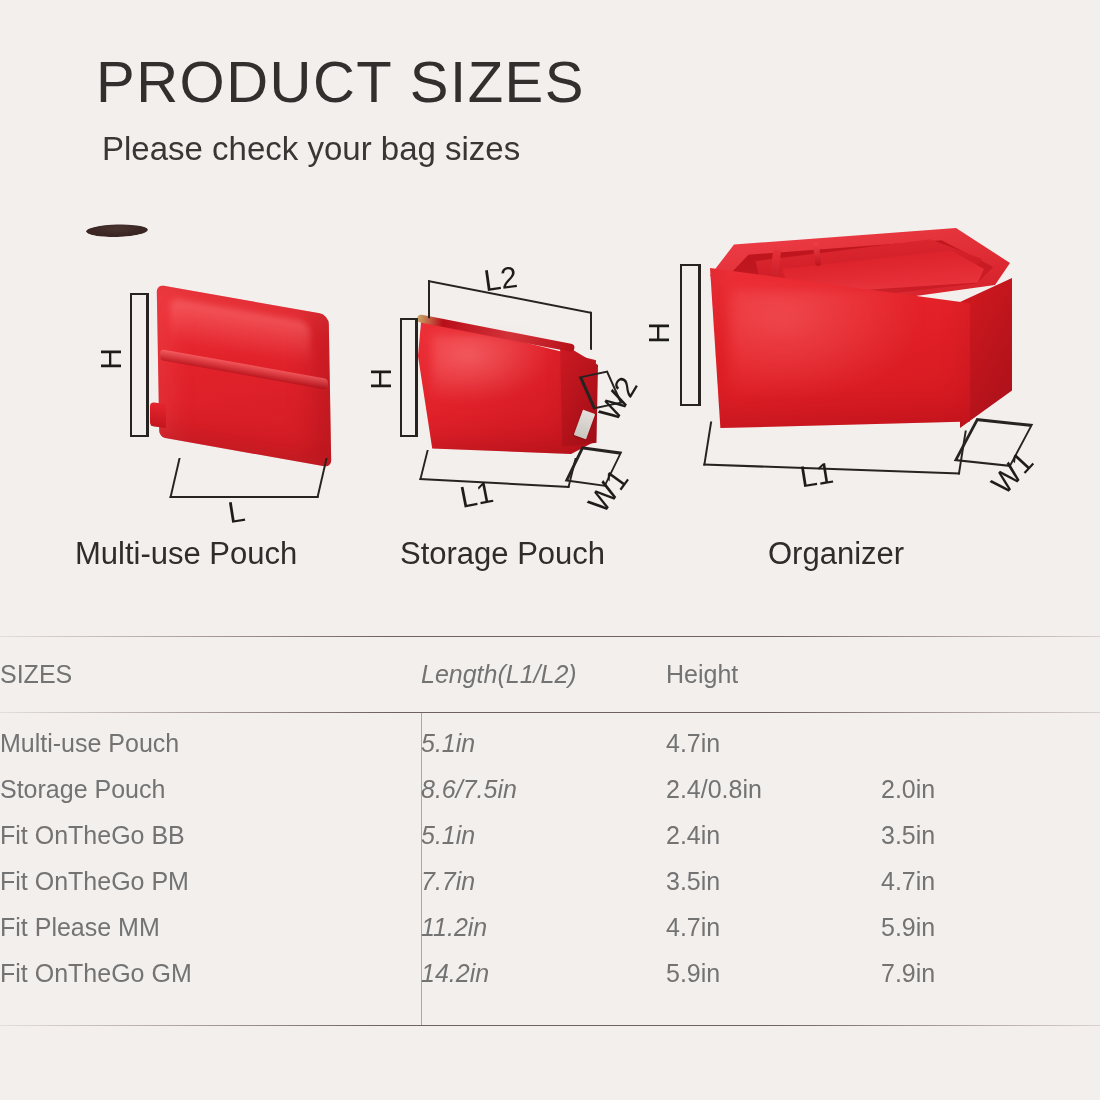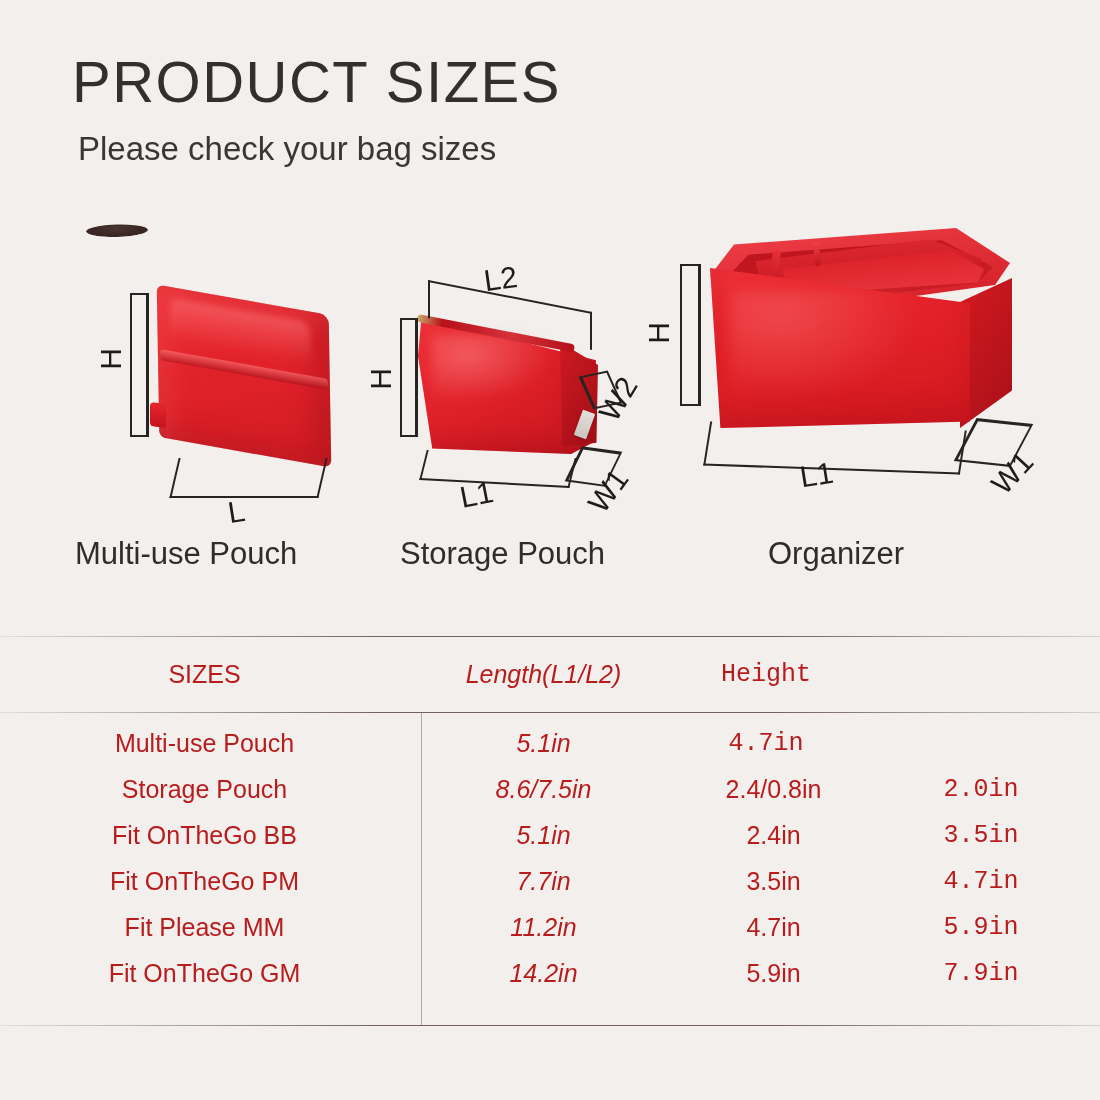--- a/index.html
+++ b/index.html
@@ -17,21 +17,21 @@
   }
 
   .page {
     position: absolute;
     inset: 0;
   }
 
   
   .header {
     position: absolute;
-    left: 72px;
+    left: 96px;
     top: 52px;
     width: 900px;
   }
   .title {
     font-size: 58px;
     letter-spacing: 1.5px;
     font-weight: 400;
     color: #332f2e;
     line-height: 1.05;
     margin: 0;
@@ -503,32 +503,31 @@
     align-items: center;
     width: 1100px;
   }
   .thead {
     height: 76px;
   }
   .trow {
     height: 46px;
   }
   .th, .td {
-    text-align: center;
     font-size: 25px;
-    color: #b91c1c;
+    color: #737373;
     box-sizing: border-box;
   }
   .th {
     font-size: 25px;
   }
   .col-name   { width: 421px; padding-right: 12px; }
   .col-length { width: 245px; font-style: italic; }
   .col-width  { width: 215px; }
-  .col-height { width: 200px; font-family: Liberation Mono, monospace; }
+  .col-height { width: 200px; }
 
   .tbody {
     padding-top: 8px;
   }
 </style>
 </head>
 <body>
 
 <div class="page">
 

